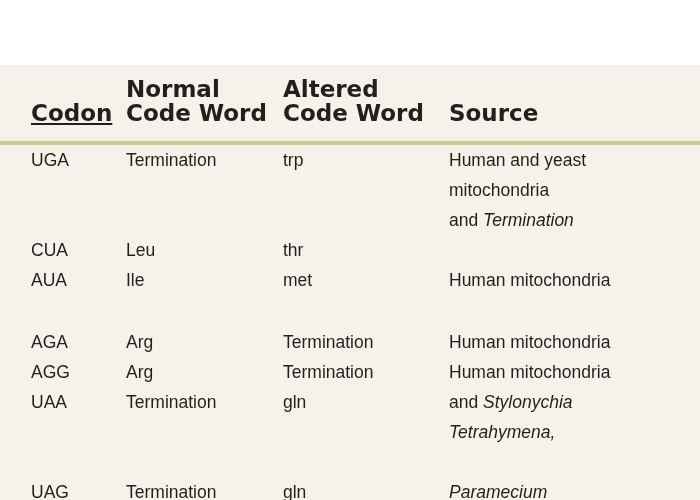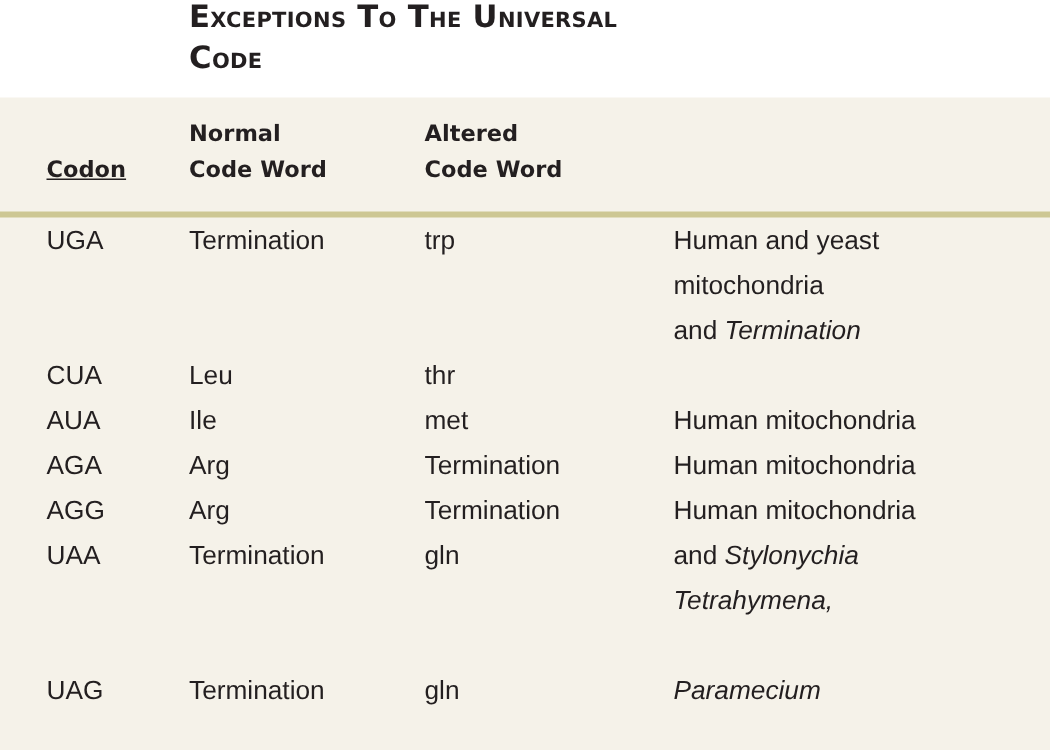--- a/index.html
+++ b/index.html
@@ -68,21 +68,21 @@
     position: absolute;
     left: 0;
     top: 0;
     width: 700px;
     height: 76px;
   }
   .col-head {
     position: absolute;
     font-family: "DejaVu Sans", "Liberation Sans", sans-serif;
     font-weight: 700;
-    font-size: 15px;
+    font-size: 23px;
     line-height: 24px;
     color: #231f20;
     white-space: pre-line;
   }
   #head-codon    { left: 31px;  top: 36px; text-decoration: underline; }
   #head-normal   { left: 126px; top: 12px; }
   #head-altered  { left: 283px; top: 12px; }
   #head-source   { left: 449px; top: 36px; }
 
   
@@ -130,32 +130,30 @@
     text-indent: -25px;
   }
   .cell-source i { font-style: italic; }
   .src-line { display: block; }
 </style>
 </head>
 <body>
 
 <div id="table-figure">
 
-  <div id="title-band">
-    <h1 id="figure-title"><span class="cap">E</span>xceptions <span class="cap">t</span>o <span class="cap">t</span>he <span class="cap">U</span>niversal<br><span class="cap">C</span>ode</h1>
-  </div>
 
   <div id="table-panel">
 
     <div id="header-row">
       <div class="col-head" id="head-codon">Codon</div>
       <div class="col-head" id="head-normal">Normal
 Code Word</div>
       <div class="col-head" id="head-altered">Altered
 Code Word</div>
+      <div class="col-head" id="head-source">Source</div>
     </div>
 
     <div id="header-rule"></div>
 
     <div id="table-body">
         <div class="data-row" style="height: 90px;">
           <div class="cell cell-codon">UGA</div>
           <div class="cell cell-normal">Termination</div>
           <div class="cell cell-altered">trp</div>
           <div class="cell cell-source indent">
@@ -170,21 +168,21 @@
           <div class="cell cell-altered">thr</div>
         </div>
         <div class="data-row" style="height: 30px;">
           <div class="cell cell-codon">AUA</div>
           <div class="cell cell-normal">Ile</div>
           <div class="cell cell-altered">met</div>
           <div class="cell cell-source">
             <span class="src-line">Human mitochondria</span>
           </div>
         </div>
-        <div class="data-row" style="height: 30px;">
+        <div class="data-row" style="height: 30px; margin-top: 32px;">
           <div class="cell cell-codon">AGA</div>
           <div class="cell cell-normal">Arg</div>
           <div class="cell cell-altered">Termination</div>
           <div class="cell cell-source">
             <span class="src-line">Human mitochondria</span>
           </div>
         </div>
         <div class="data-row" style="height: 30px;">
           <div class="cell cell-codon">AGG</div>
           <div class="cell cell-normal">Arg</div>

